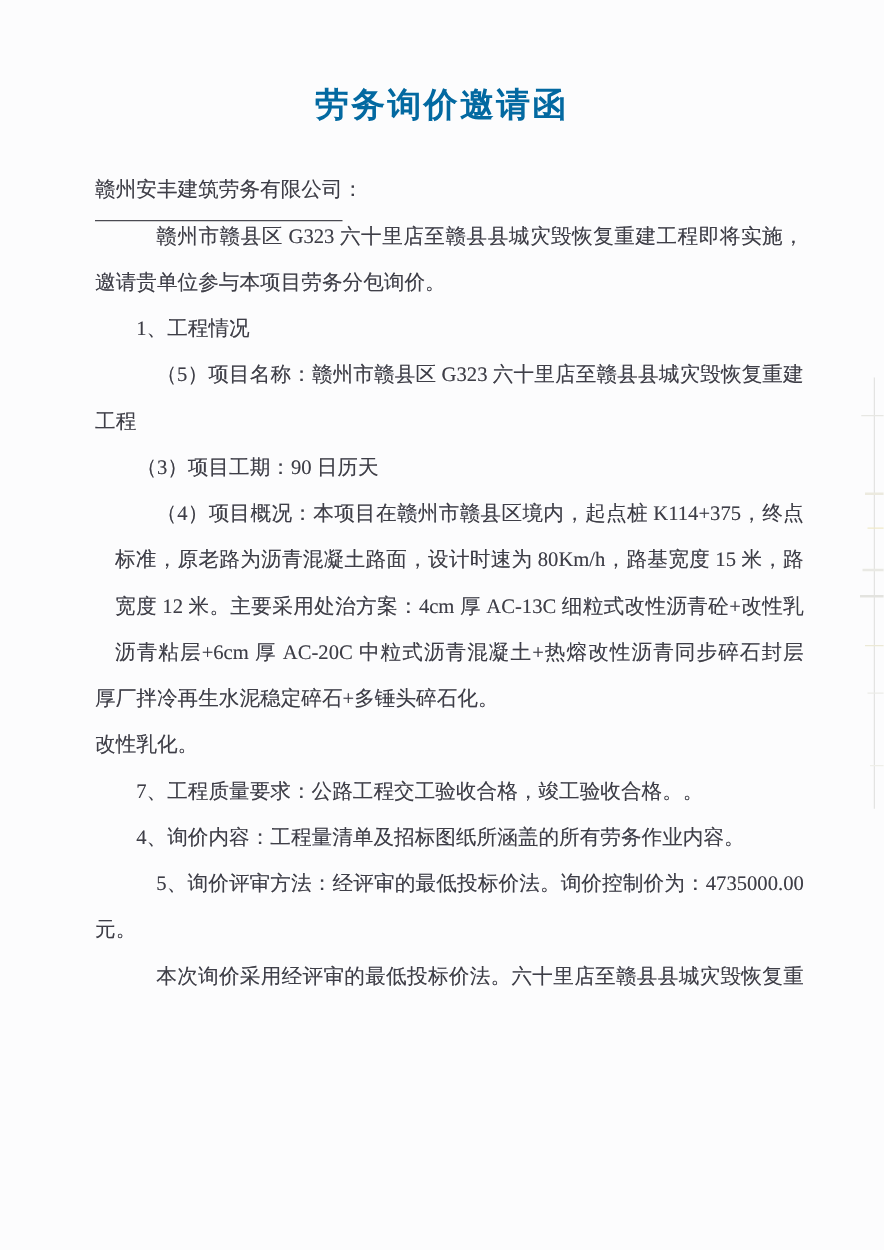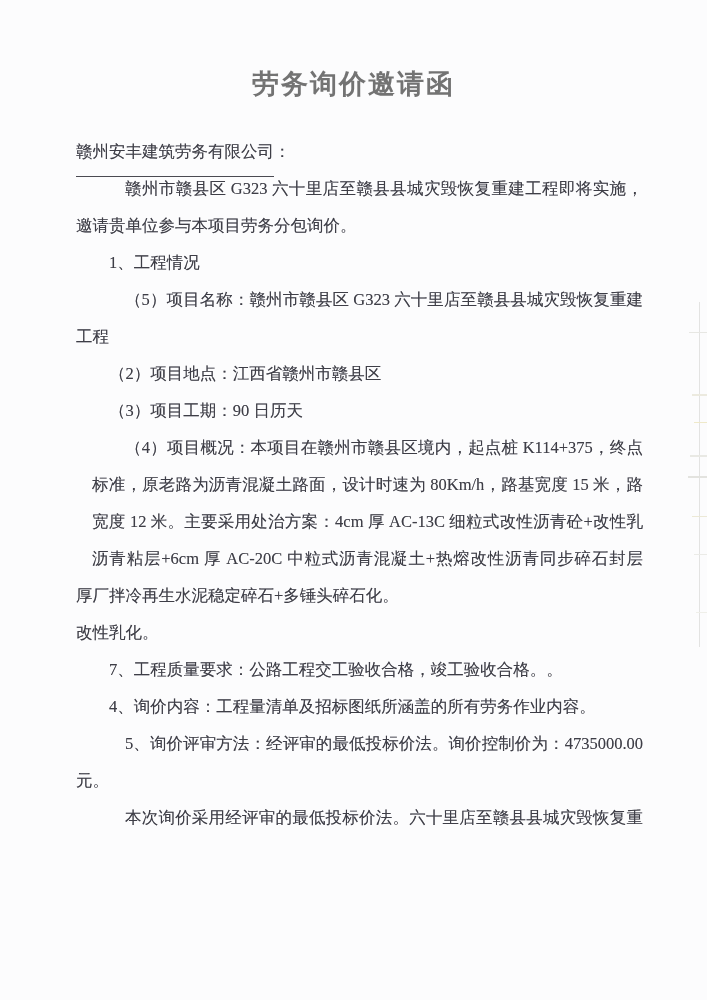--- a/index.html
+++ b/index.html
@@ -45,35 +45,34 @@
   .a-t5{left:688px;top:412px;width:19px;height:2px;background:#e3e3df;}
   .a-t6{left:692px;top:452px;width:15px;height:1px;background:#ece9d6;}
   .a-t7{left:694px;top:490px;width:13px;height:1px;background:#ebebe7;}
   .a-t8{left:696px;top:548px;width:11px;height:1px;background:#efefe9;}
 </style>
 </head>
 <body style="background: rgb(252, 252, 253);">
 
 <div class="paper" style="color: rgb(62, 62, 71);">
 
-  <h1 class="doc-title" style="color: #737373;">劳务询价邀请函</h1>
+  <h1 class="doc-title" style="color: #0369a1;">劳务询价邀请函</h1>
 
   <div class="content">
 
     <div class="line">
       <span class="company">赣州安丰建筑劳务有限公司</span><span>：</span>
     </div>
 
     <div id="body-lines">
         <div class="line indent fill">赣州市赣县区 G323 六十里店至赣县县城灾毁恢复重建工程即将实施，现</div>
         <div class="line">邀请贵单位参与本项目劳务分包询价。</div>
         <div class="line indent">1、工程情况</div>
         <div class="line indent fill">（5）项目名称：赣州市赣县区 G323 六十里店至赣县县城灾毁恢复重建</div>
         <div class="line">工程</div>
-        <div class="line indent">（2）项目地点：江西省赣州市赣县区</div>
         <div class="line indent">（3）项目工期：90 日历天</div>
         <div class="line indent fill">（4）项目概况：本项目在赣州市赣县区境内，起点桩 K114+375，终点桩</div>
         <div class="line fill">标准，原老路为沥青混凝土路面，设计时速为 80Km/h，路基宽度 15 米，路面</div>
         <div class="line fill">宽度 12 米。主要采用处治方案：4cm 厚 AC-13C 细粒式改性沥青砼+改性乳化</div>
         <div class="line fill">沥青粘层+6cm 厚 AC-20C 中粒式沥青混凝土+热熔改性沥青同步碎石封层+15cm</div>
         <div class="line">厚厂拌冷再生水泥稳定碎石+多锤头碎石化。</div>
         <div class="line">改性乳化。</div>
         <div class="line indent">7、工程质量要求：公路工程交工验收合格，竣工验收合格。。</div>
         <div class="line indent">4、询价内容：工程量清单及招标图纸所涵盖的所有劳务作业内容。</div>
         <div class="line indent fill">5、询价评审方法：经评审的最低投标价法。询价控制价为：4735000.00</div>

